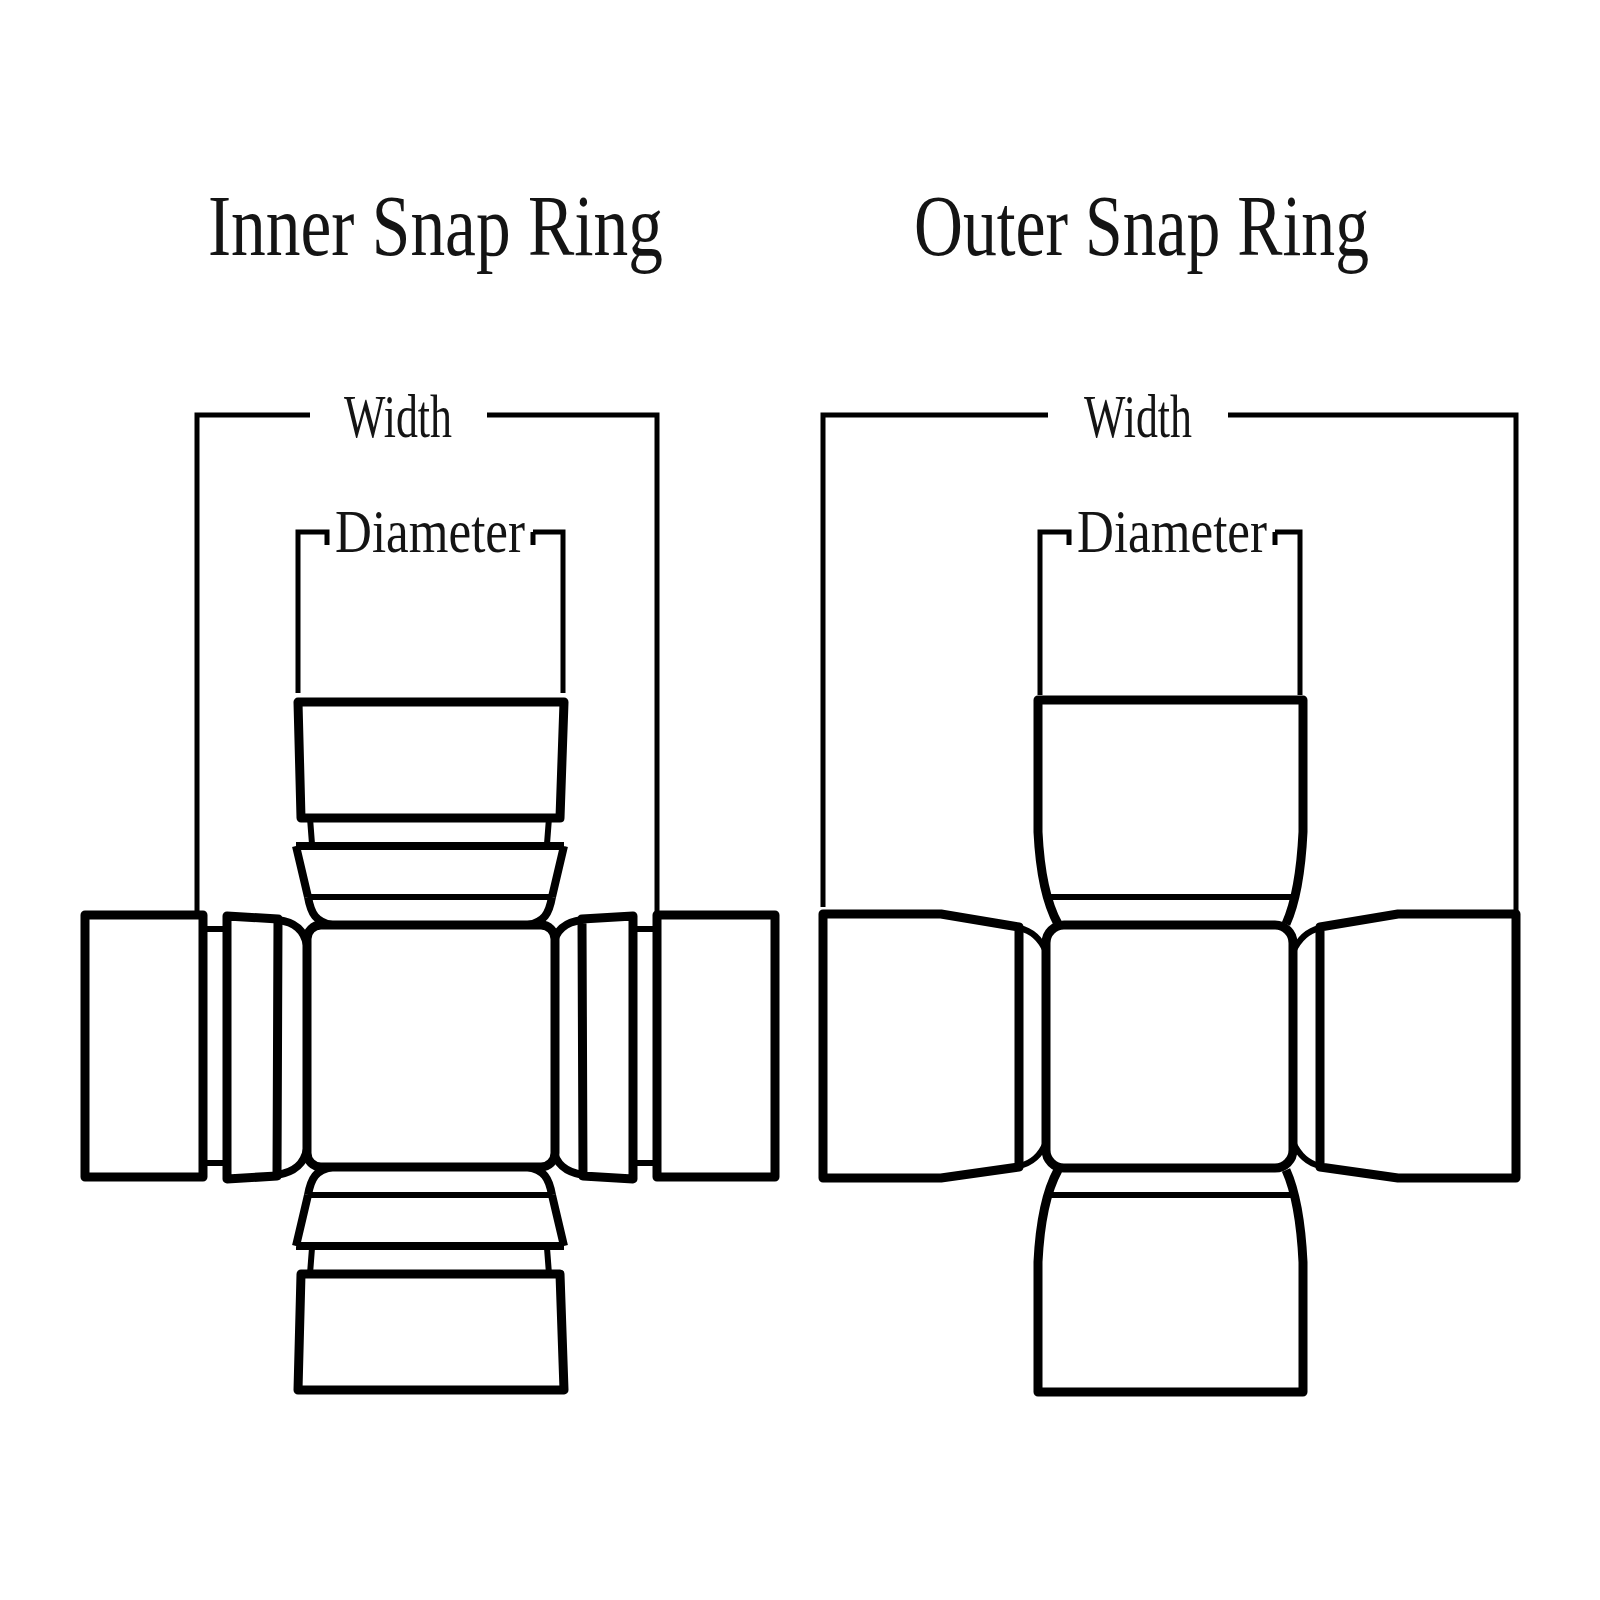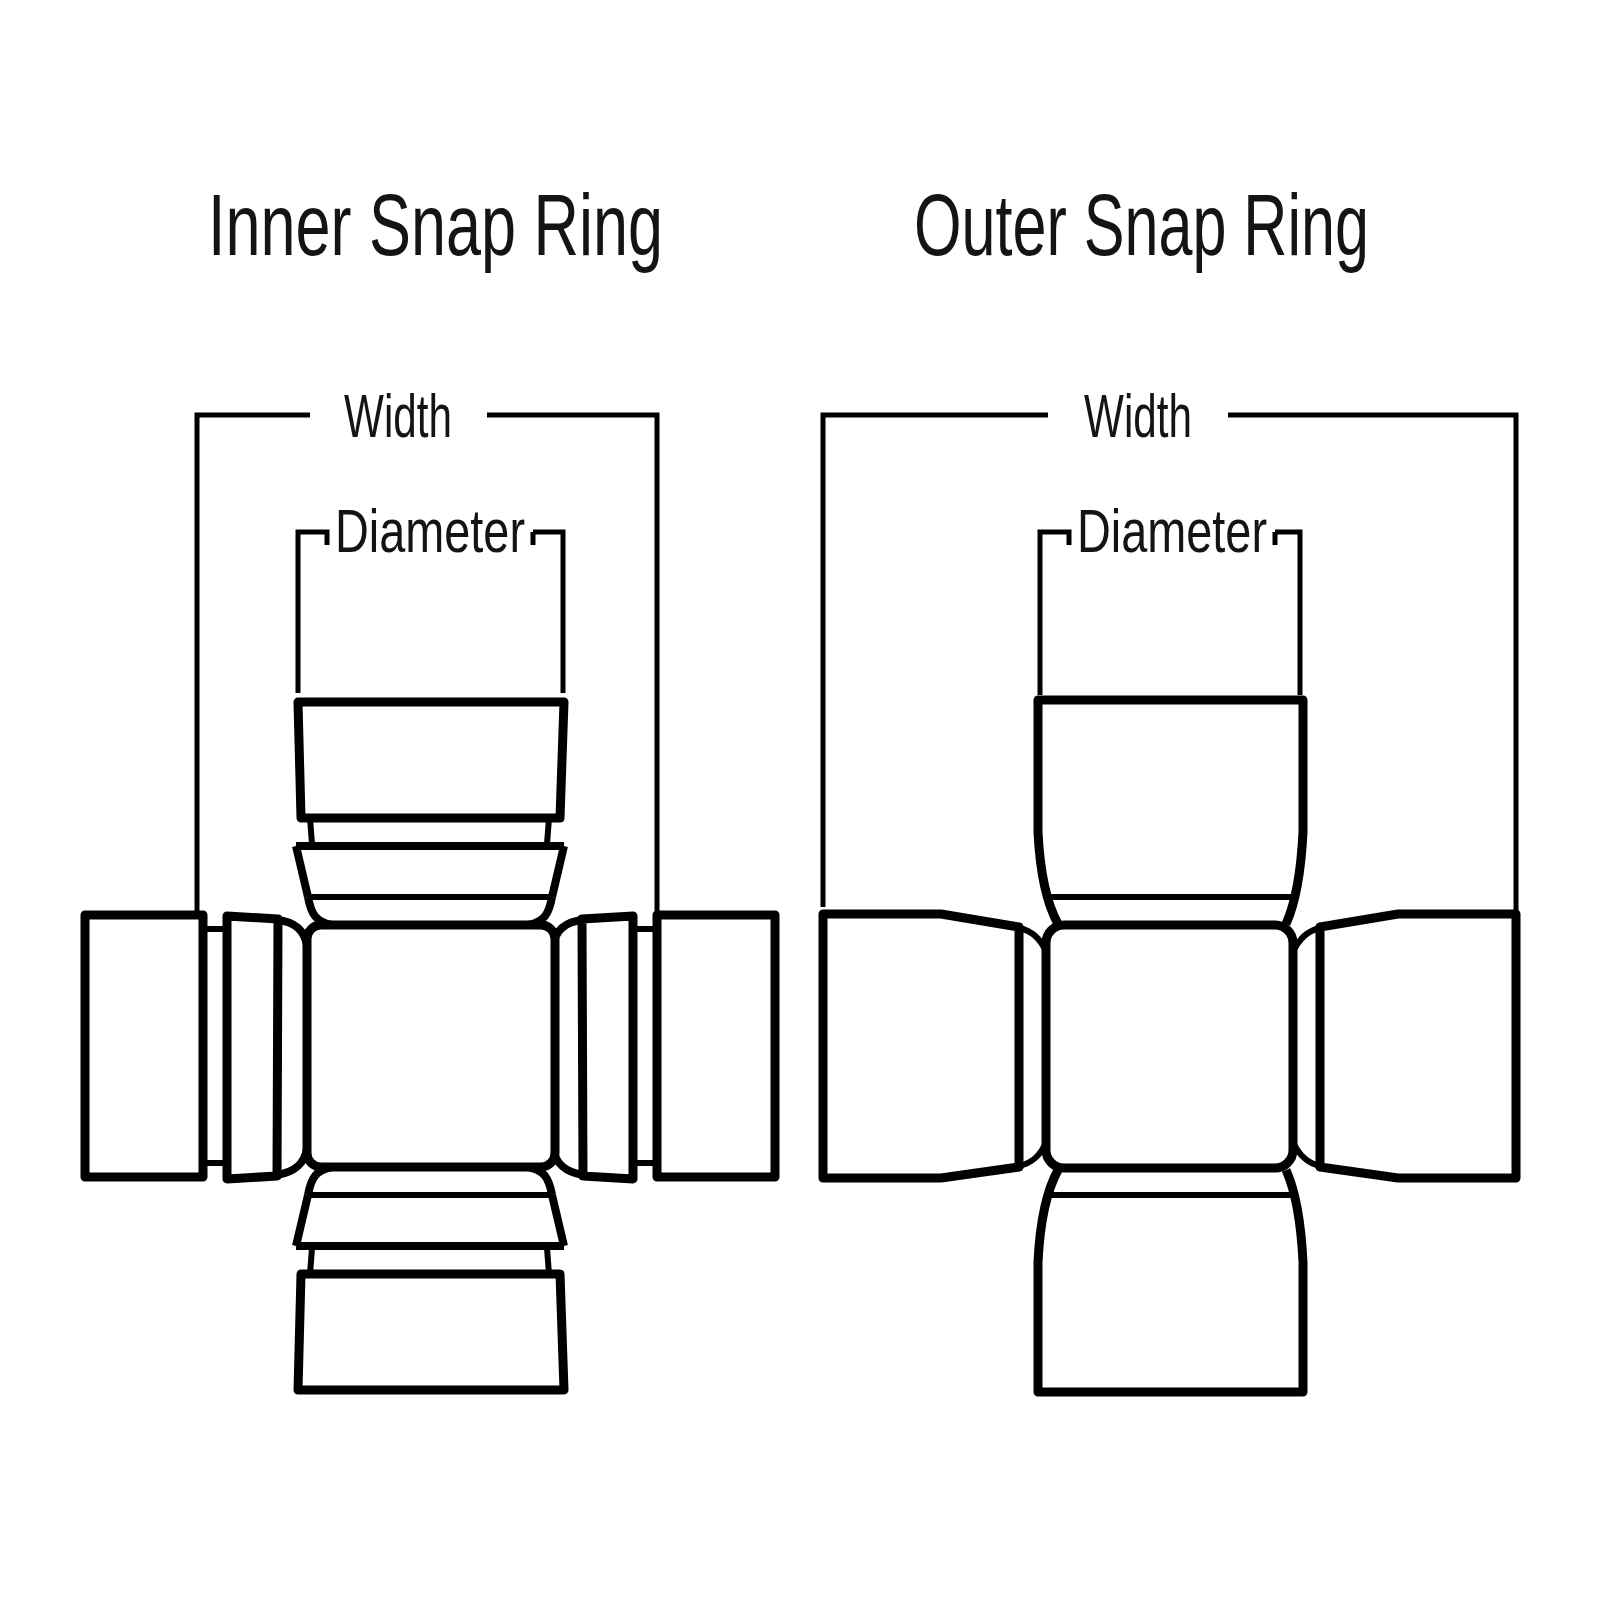--- a/index.html
+++ b/index.html
@@ -1,20 +1,20 @@
 <!DOCTYPE html>
 <html><head>
 <meta charset="utf-8">
 <style>
   html,body{margin:0;padding:0;background:#ffffff;}
   #stage{
     position:relative;
     width:1600px;height:1600px;
     background:#ffffff;
-    font-family:Liberation Sans, sans-serif;
+    font-family:Liberation Serif, serif;
   }
   svg{display:block}
   .ln{stroke:#000000;fill:none;stroke-linecap:butt;stroke-linejoin:miter;}
   .shape{stroke:#000000;fill:#ffffff;stroke-linejoin:round;}
   .s9{stroke-width:9;}
   .s8{stroke-width:8;}
   .s6{stroke-width:6;}
   .s5{stroke-width:5;}
   .title-text{font-size:87px;fill:#141414;}
   .dim-text{font-size:61px;fill:#141414;}

